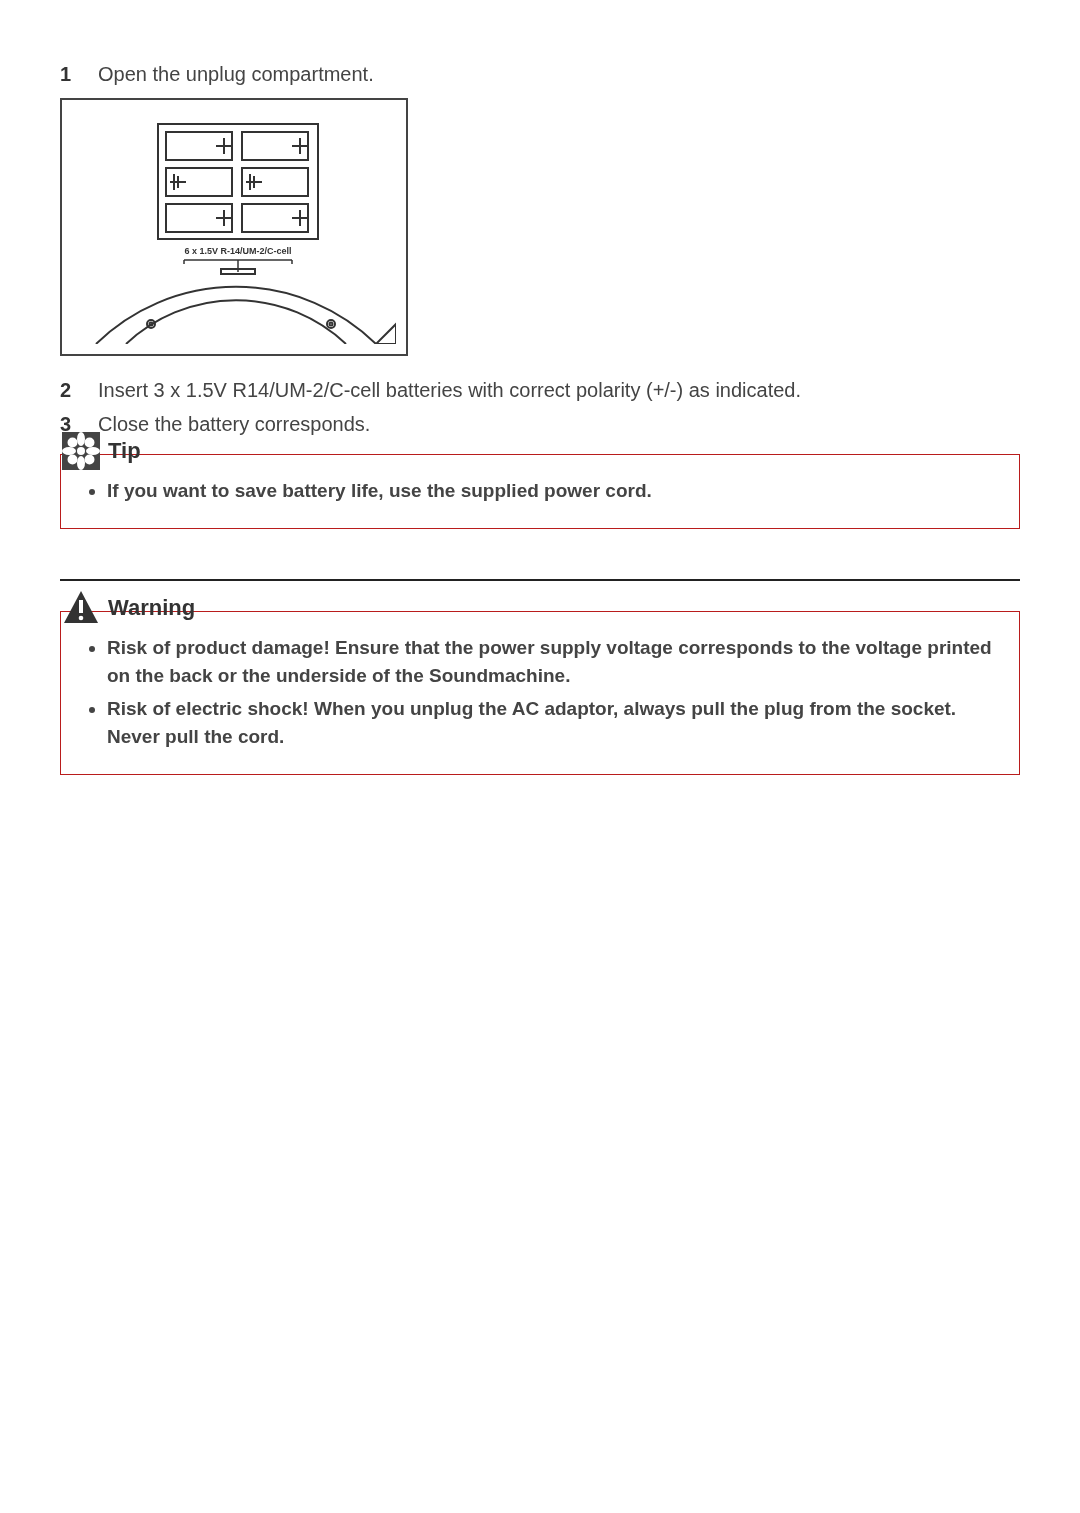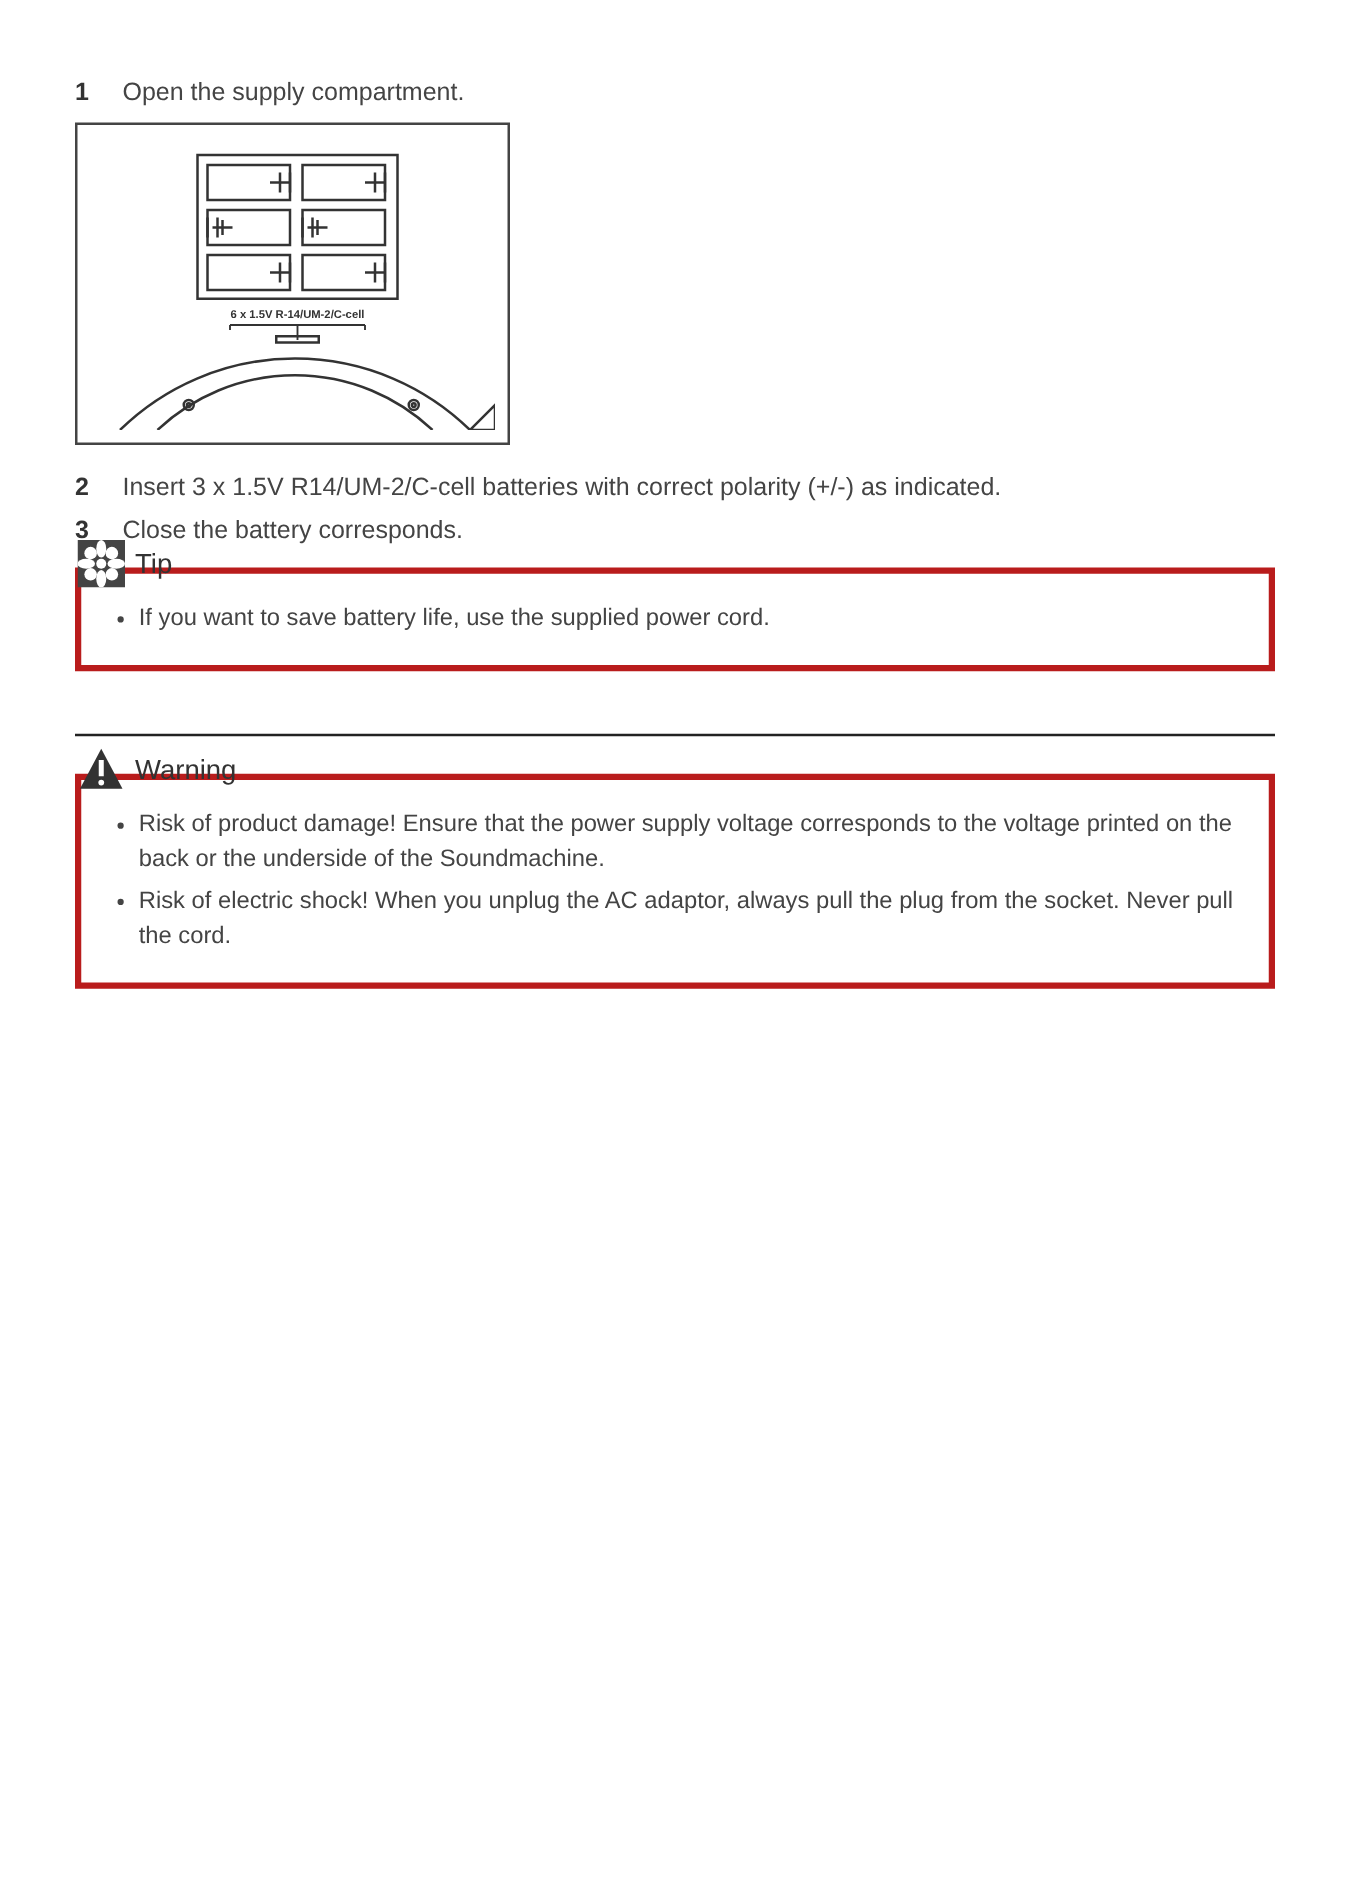--- a/index.html
+++ b/index.html
@@ -40,37 +40,38 @@
     padding: 14px 14px 10px 14px;
     width: 348px;
     box-sizing: border-box;
   }
   .figure svg {
     display: block;
     margin: 0 auto;
   }
   .callout-wrap {
     position: relative;
+    font-weight: bold;
   }
   .callout-icon {
     position: absolute;
     top: -22px;
     left: 2px;
     width: 38px;
     height: 38px;
   }
   .callout-title {
     position: absolute;
     top: -16px;
     left: 48px;
     font-size: 22px;
     color: #333;
   }
   .callout-box {
-    border: 5px solid #b91c1c;
+    border: 1px solid #b91c1c;
     padding: 18px 18px 18px 18px;
     margin-top: 16px;
   }
   .callout-list {
     list-style: disc;
     margin: 0;
     padding-left: 28px;
   }
   .callout-list li {
     font-size: 19px;
@@ -110,21 +111,21 @@
   .icon-note-bars span:nth-child(2){width:100%;}
   .icon-note-bars span:nth-child(3){width:55%;}
 </style>
 </head>
 <body>
 
 <div class="page">
 
   <div class="step">
     <div class="step-num">1</div>
-    <div class="step-text">Open the supply compartment.</div>
+    <div class="step-text">Open the unplug compartment.</div>
   </div>
 
   <div class="figure">
     <svg viewBox="0 0 320 230" width="320" height="230">
       <g stroke="#333" stroke-width="2" fill="none">
 
         <rect x="82" y="10" width="160" height="115"></rect>
 
         <rect x="90" y="18" width="66" height="28"></rect>
         <line x1="148" y1="24" x2="148" y2="40"></line>

